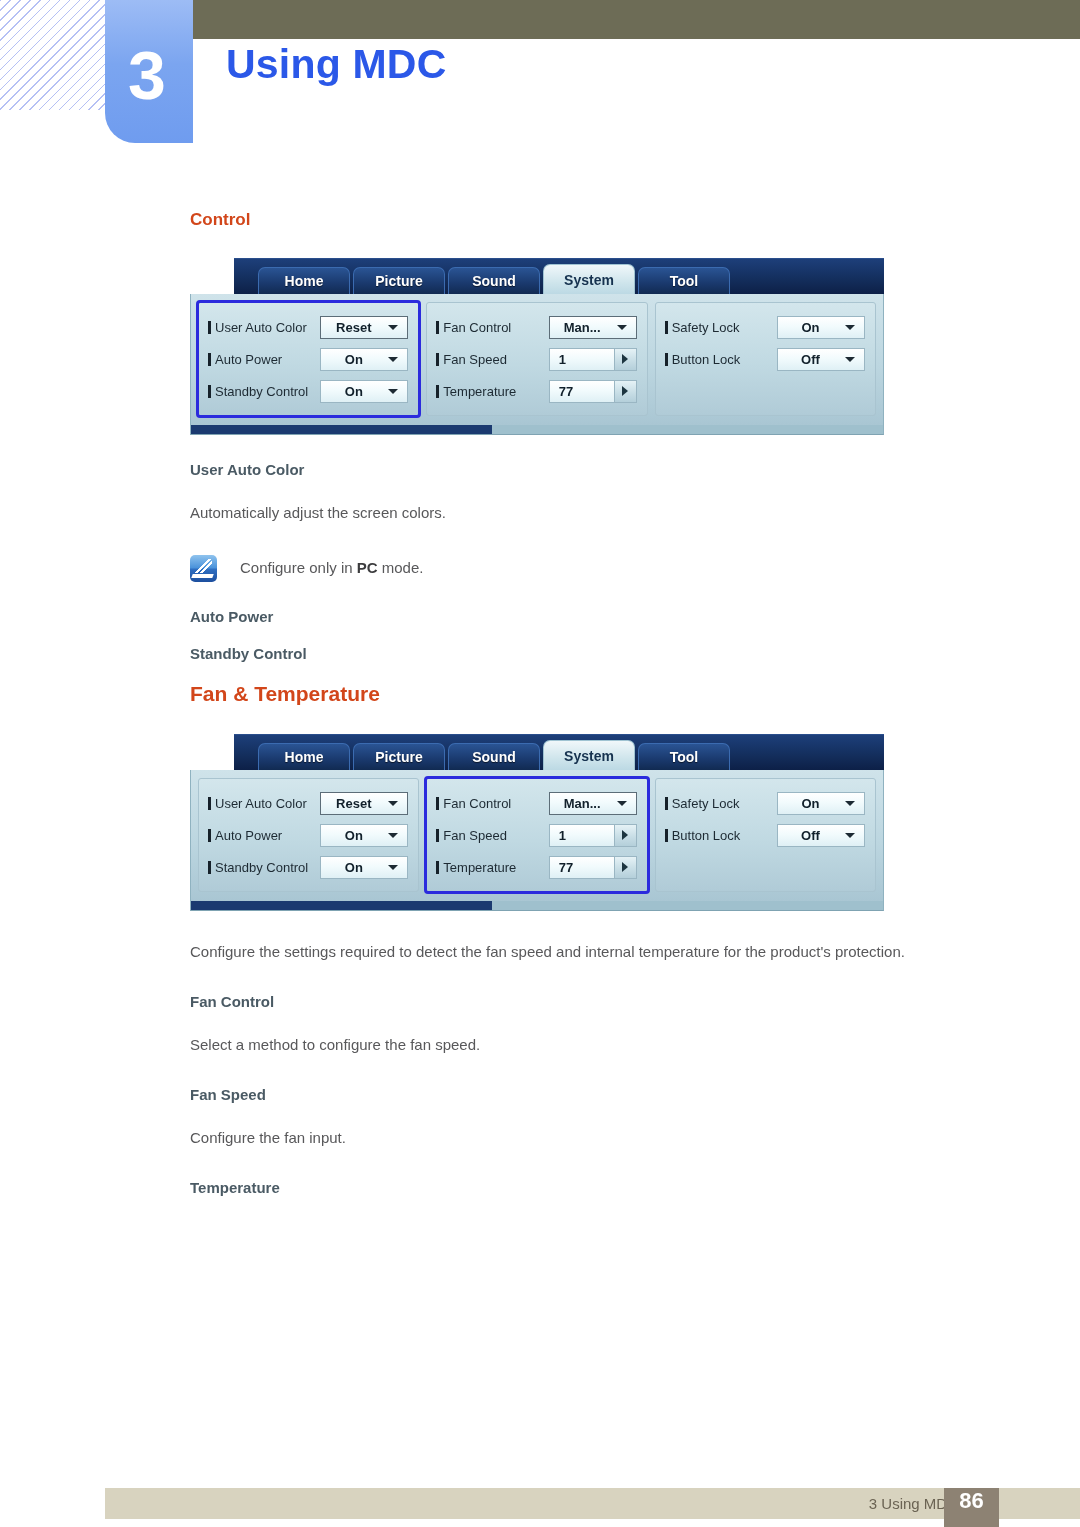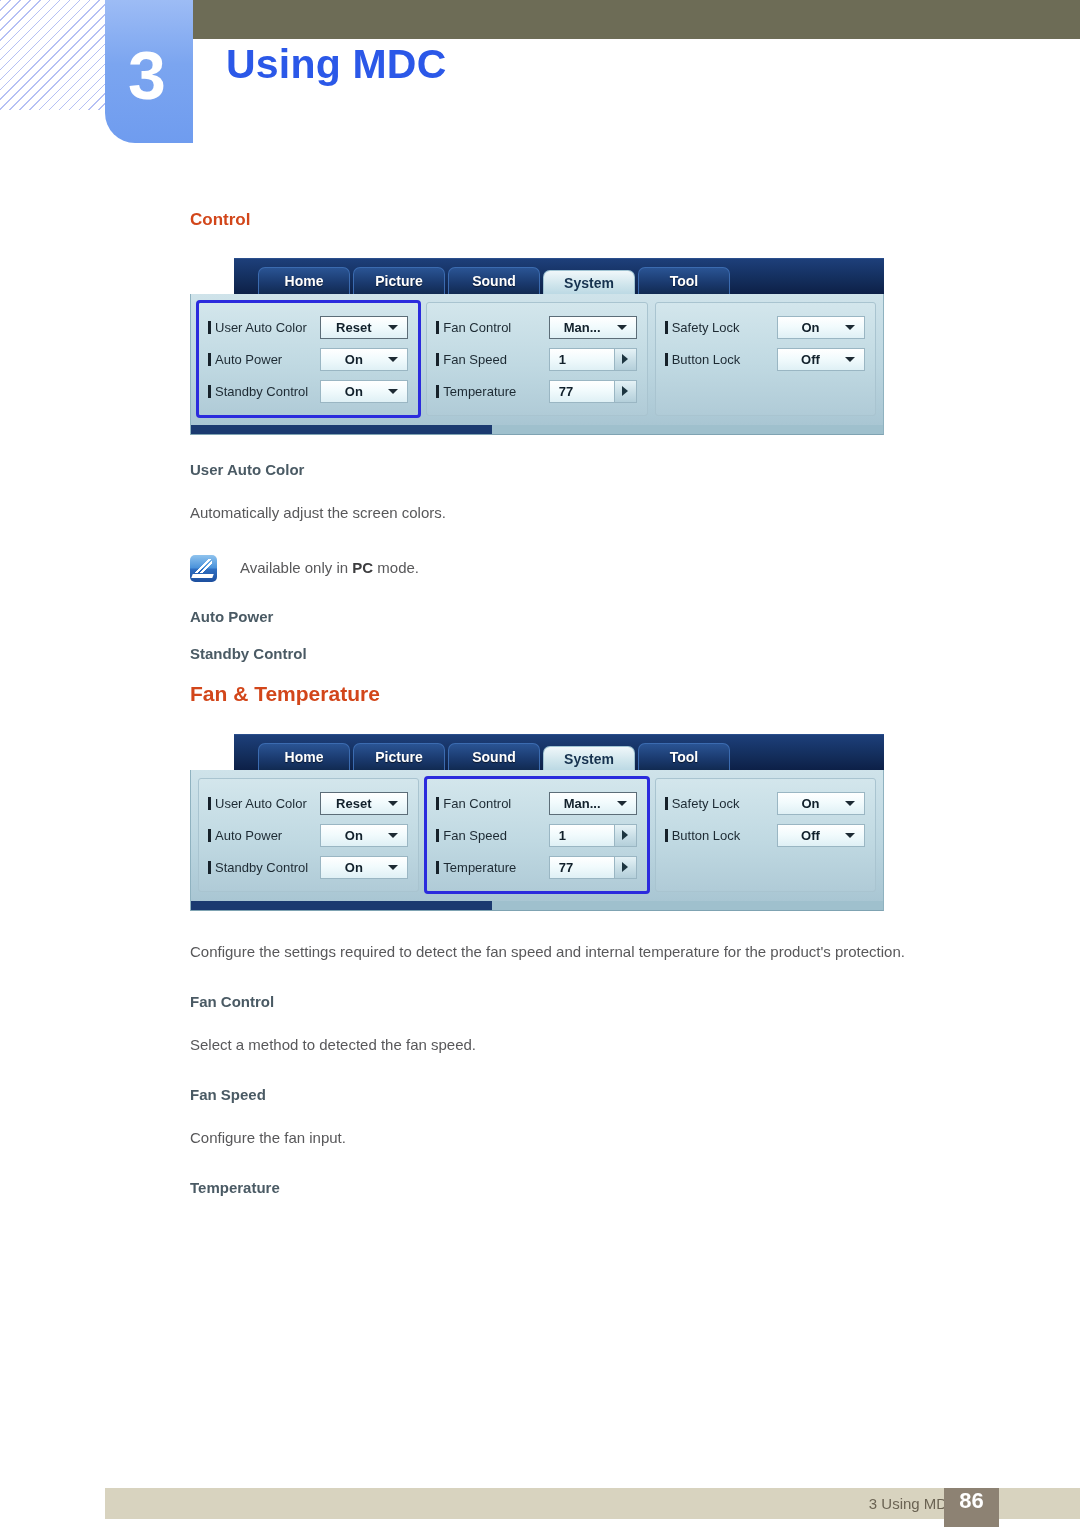--- a/index.html
+++ b/index.html
@@ -169,21 +169,21 @@
     font-weight: bold;
     background: linear-gradient(180deg, #2a5494 0%, #1b3b70 55%, #112a52 100%);
     border-top-left-radius: 7px;
     border-top-right-radius: 7px;
     border: 1px solid #3b6bb0;
     border-bottom: none;
     box-sizing: border-box;
     text-shadow: 0 1px 1px rgba(0,0,0,0.6);
   }
   .mdc-tab.active {
-    height: 24px;
+    height: 30px;
     background: linear-gradient(180deg, #f0f7fa 0%, #cfe5ec 60%, #bcd9e4 100%);
     color: #16324f;
     border: 1px solid #9fc3d2;
     border-bottom: none;
     text-shadow: none;
   }
   .mdc-body {
     background: linear-gradient(180deg, #cfe3ea 0%, #bcd6e0 55%, #a9c6d3 100%);
     padding: 8px 7px 9px 7px;
     display: flex;
@@ -443,21 +443,21 @@
       <span class="f1"></span>
       <span class="f2"></span>
     </div>
   </div>
 
   <h4 class="item-head">User Auto Color</h4>
   <p class="body-text">Automatically adjust the screen colors.</p>
 
   <div class="note-row">
     <span class="note-icon"></span>
-    <span class="note-text"><span>Available only in </span><b>PC</b><span> mode.</span></span>
+    <span class="note-text"><span>Configure only in </span><b>PC</b><span> mode.</span></span>
   </div>
 
   <h4 class="item-head">Auto Power</h4>
 
   <h4 class="item-head">Standby Control</h4>
 
   <h2 class="section-title">Fan &amp; Temperature</h2>
 
   <div class="mdc">
     <div class="mdc-tabbar">
@@ -566,21 +566,21 @@
     </div>
     <div class="mdc-foot">
       <span class="f1"></span>
       <span class="f2"></span>
     </div>
   </div>
 
   <p class="body-text">Configure the settings required to detect the fan speed and internal temperature for the product's protection.</p>
 
   <h4 class="item-head">Fan Control</h4>
-  <p class="body-text">Select a method to detected the fan speed.</p>
+  <p class="body-text">Select a method to configure the fan speed.</p>
 
   <h4 class="item-head">Fan Speed</h4>
   <p class="body-text">Configure the fan input.</p>
 
   <h4 class="item-head">Temperature</h4>
 
 </div>
 
 <div class="page-footer">
   <span class="footer-label">3 Using MDC</span>

